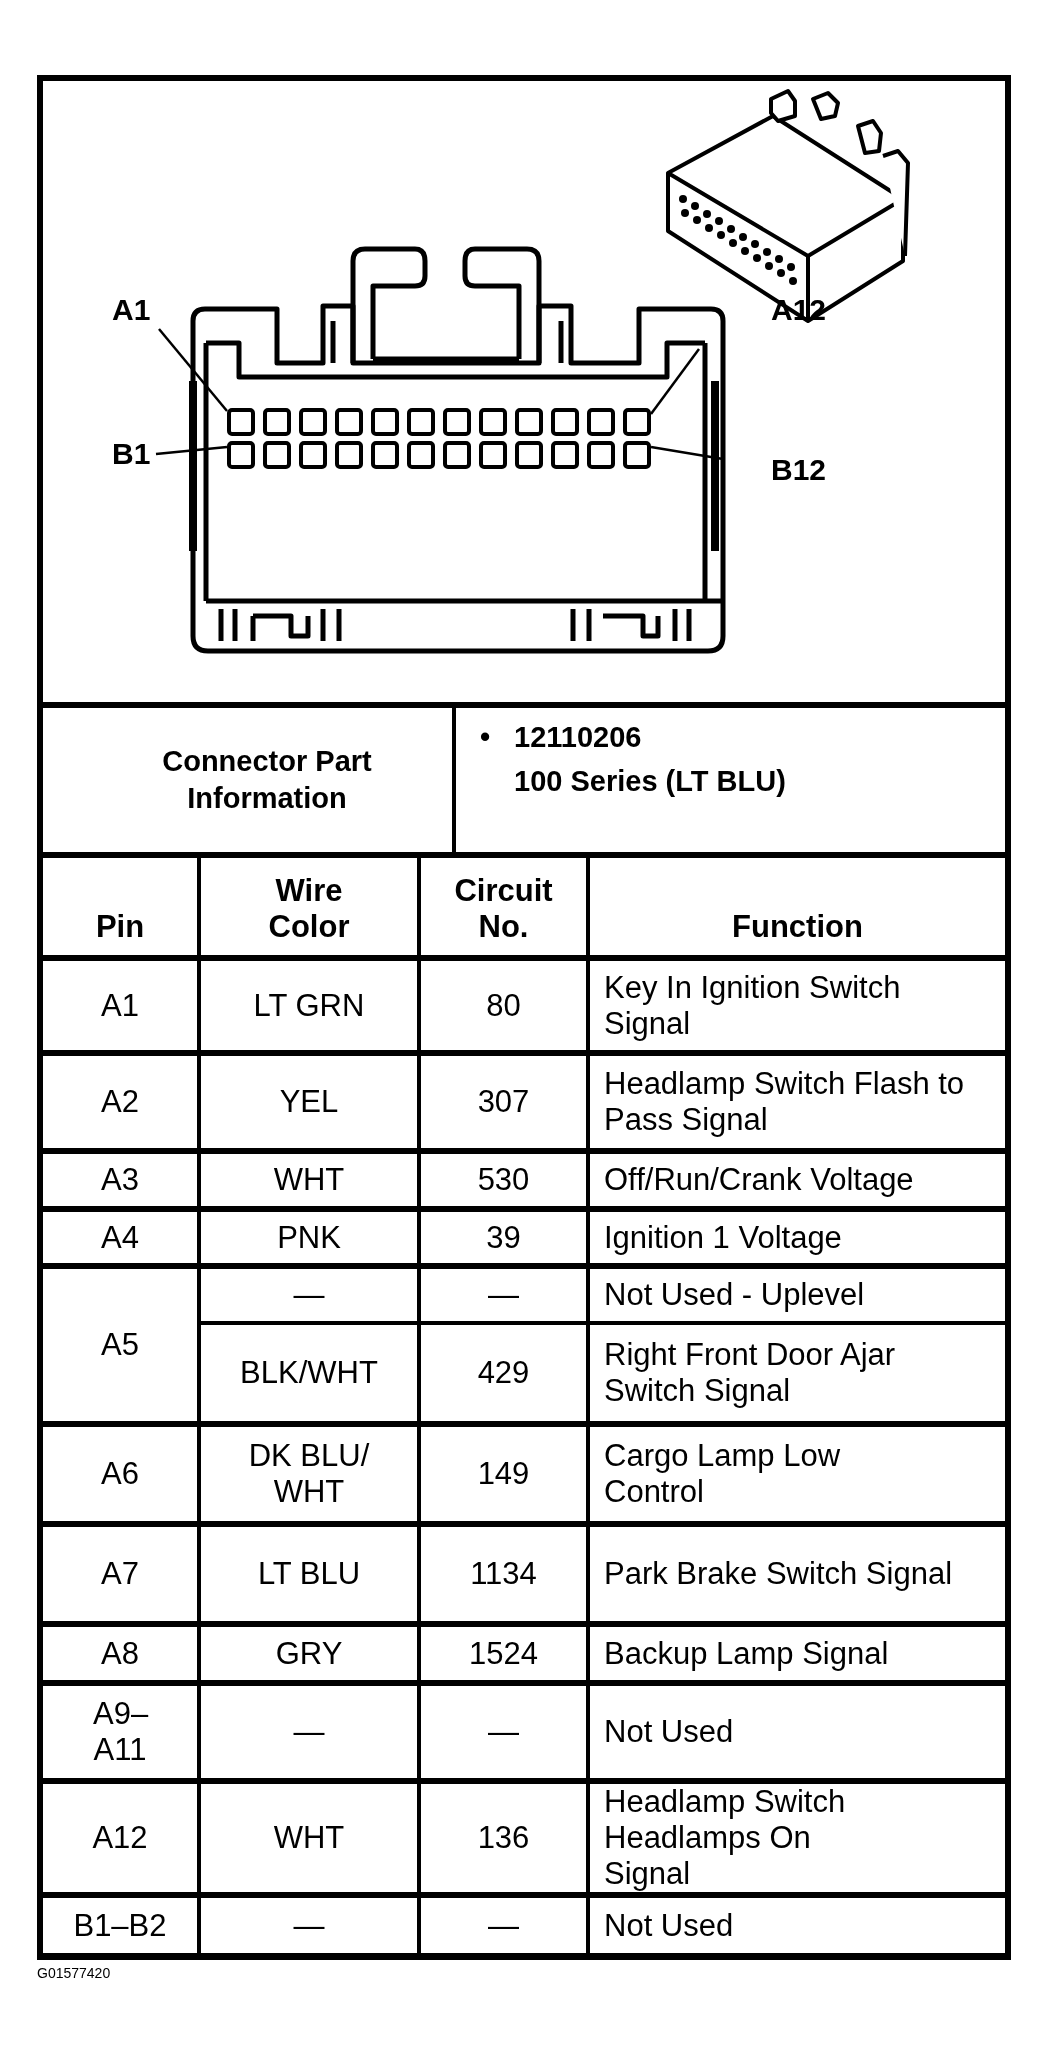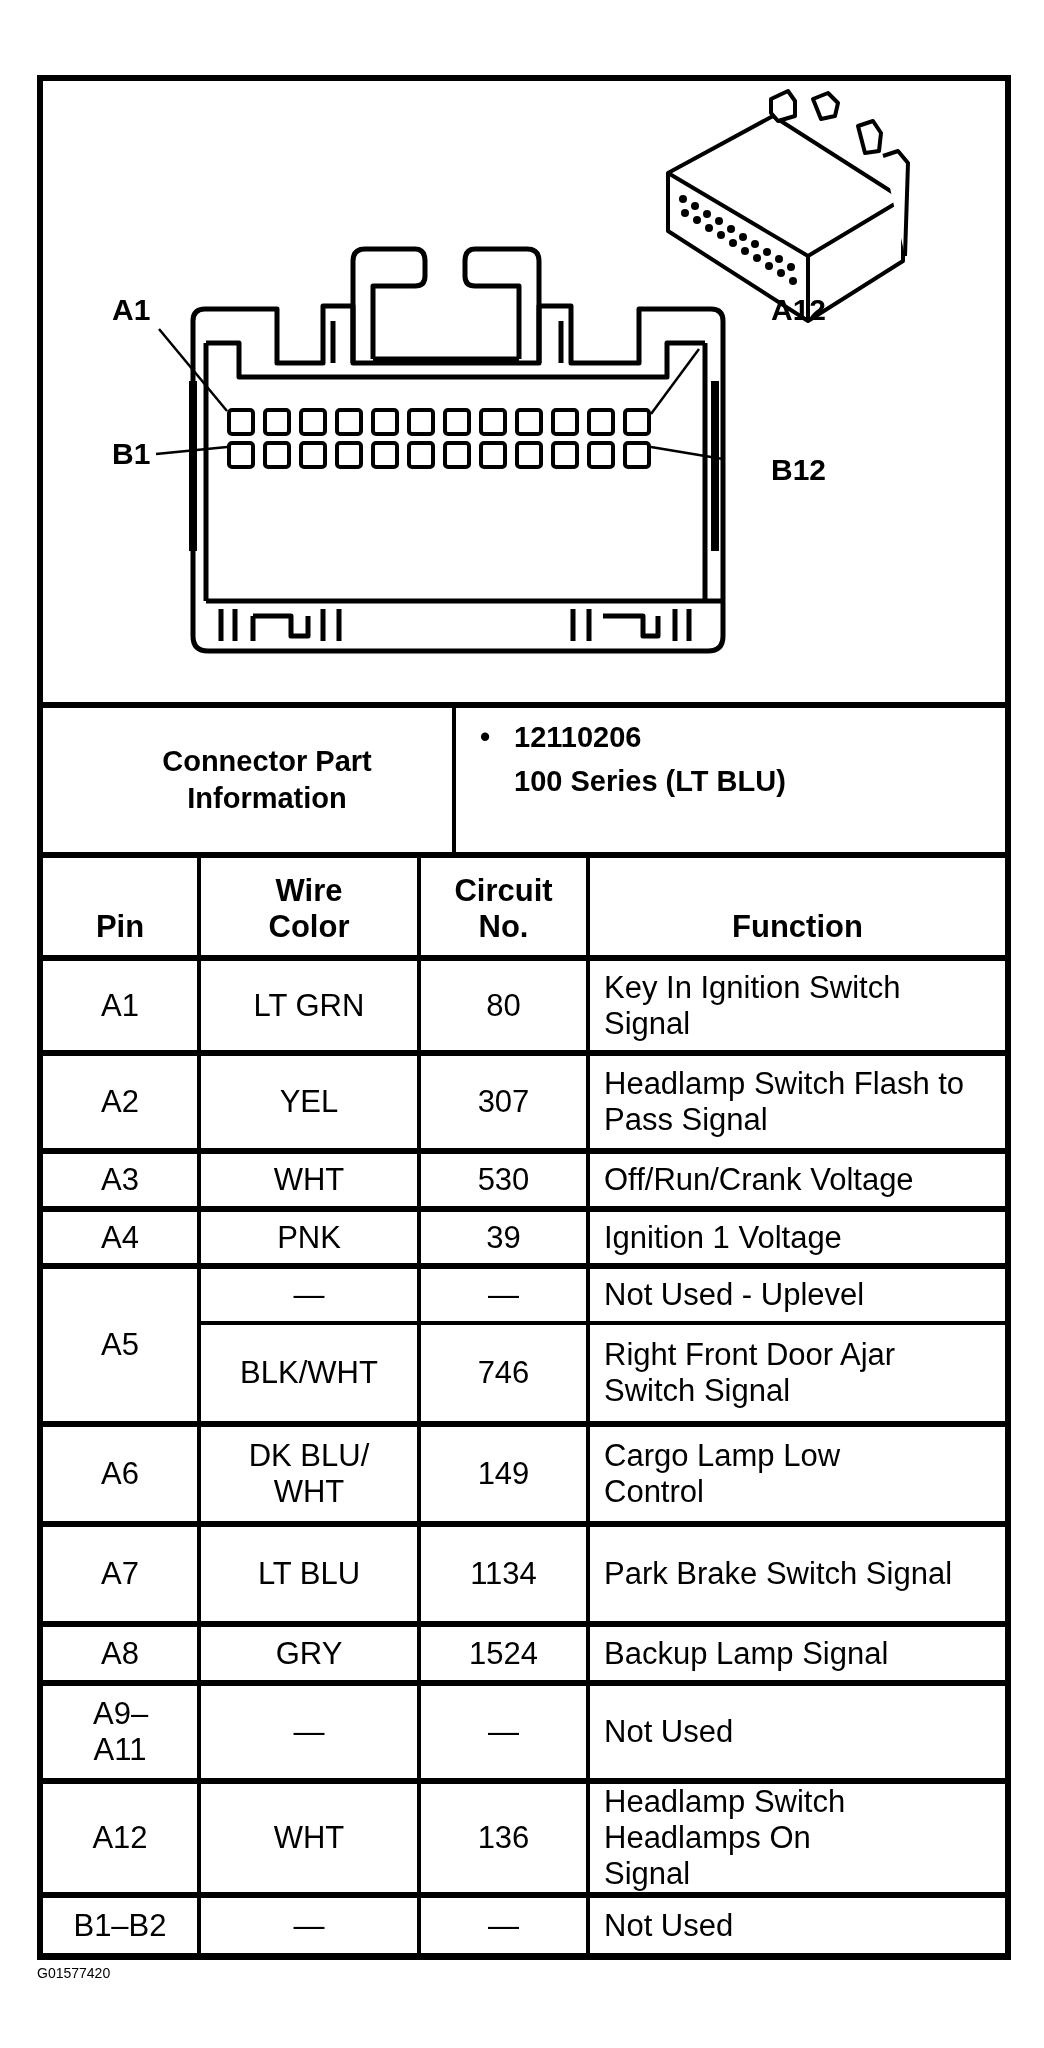--- a/index.html
+++ b/index.html
@@ -190,21 +190,21 @@
         <td class="fn">Ignition 1 Voltage</td>
       </tr>
       <tr style="height:57px">
         <td rowspan="2" style="border-bottom-width:6px">A5</td>
         <td>—</td>
         <td>—</td>
         <td class="fn">Not Used - Uplevel</td>
       </tr>
       <tr class="row-sep" style="height:101px">
         <td>BLK/WHT</td>
-        <td>746</td>
+        <td>429</td>
         <td class="fn" style="padding-right:80px">Right Front Door Ajar Switch Signal</td>
       </tr>
       <tr class="row-sep" style="height:100px">
         <td>A6</td>
         <td style="padding:0 40px">DK BLU/ WHT</td>
         <td>149</td>
         <td class="fn" style="padding-right:160px">Cargo Lamp Low Control</td>
       </tr>
       <tr class="row-sep" style="height:100px">
         <td>A7</td>

